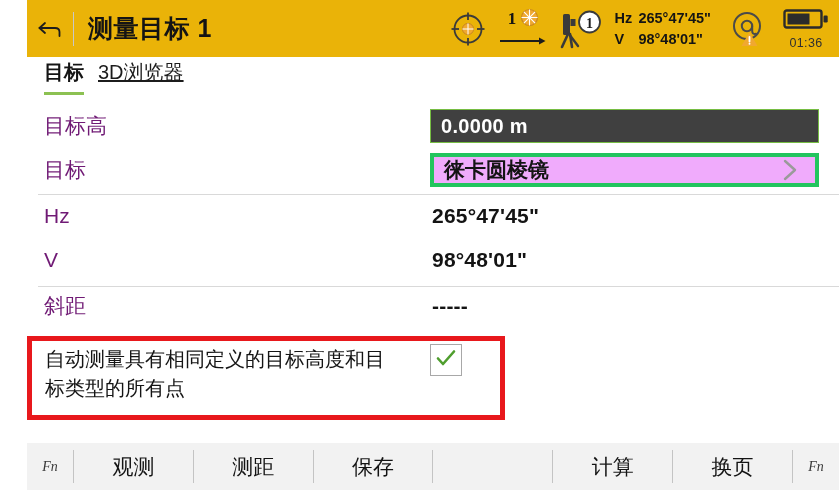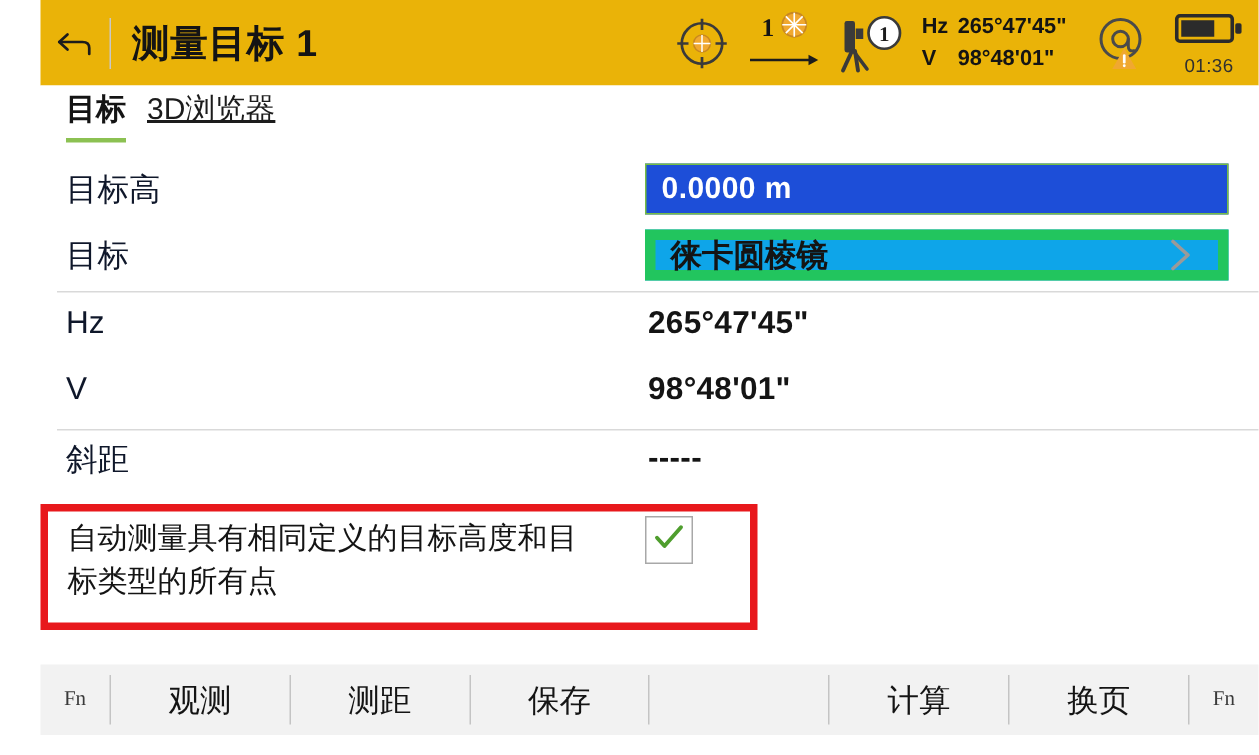--- a/index.html
+++ b/index.html
@@ -152,21 +152,21 @@
   .row {
     position: relative;
     height: 44px;
     display: flex;
     align-items: center;
   }
   .row-label {
     position: absolute;
     left: 44px;
     font-size: 21px;
-    color: #0f172a;
+    color: #701a75;
     white-space: nowrap;
   }
   .row-value-plain {
     position: absolute;
     left: 432px;
     font-size: 21px;
     font-weight: bold;
     color: #141414;
     white-space: nowrap;
     letter-spacing: 0.2px;
@@ -174,33 +174,33 @@
   .field {
     position: absolute;
     left: 430px;
     width: 389px;
     height: 34px;
     box-sizing: border-box;
     display: flex;
     align-items: center;
   }
   .field.green {
-    background: #1d4ed8;
+    background: #404040;
     border: 1px solid #76bd43;
   }
   .field.green .field-text {
     color: #ffffff;
     font-size: 20px;
     font-weight: bold;
     padding-left: 10px;
     letter-spacing: 0.3px;
   }
   .field.white {
-    background: #0ea5e9;
-    border: 7px solid #22c55e;
+    background: #f0abfc;
+    border: 4px solid #22c55e;
   }
   .field.white .field-text {
     color: #141414;
     font-size: 21px;
     font-weight: bold;
     padding-left: 10px;
   }
   .field .chevron {
     margin-left: auto;
     margin-right: 12px;
@@ -262,20 +262,21 @@
   }
   .tb-fn {
     width: 46px;
     display: flex;
     align-items: center;
     justify-content: center;
     font-size: 14px;
     color: #3a3a3a;
     font-family: "Liberation Serif", serif;
     flex: none;
+    font-style: italic;
   }
   .tb-sep {
     width: 1px;
     margin: 7px 0;
     background: #c4c4c4;
     flex: none;
   }
   .tb-btn {
     flex: 1 1 0;
     display: flex;

